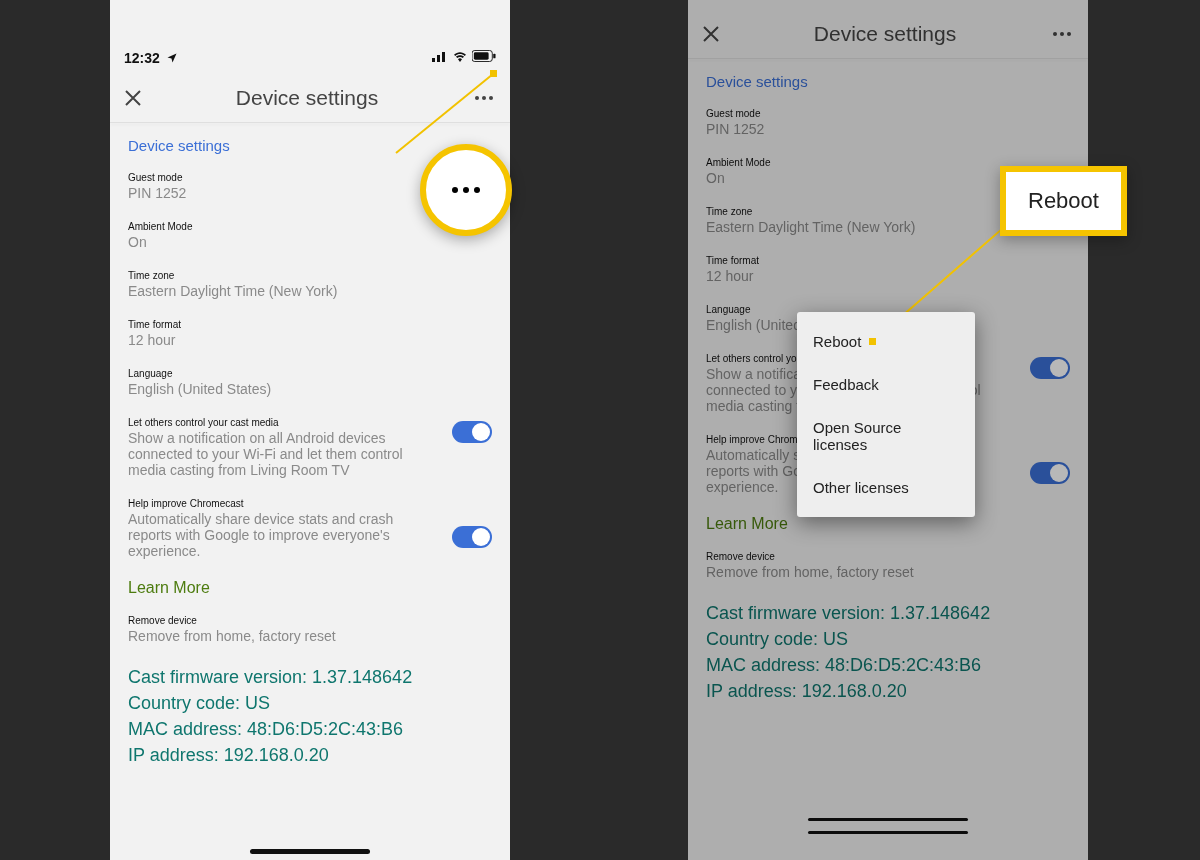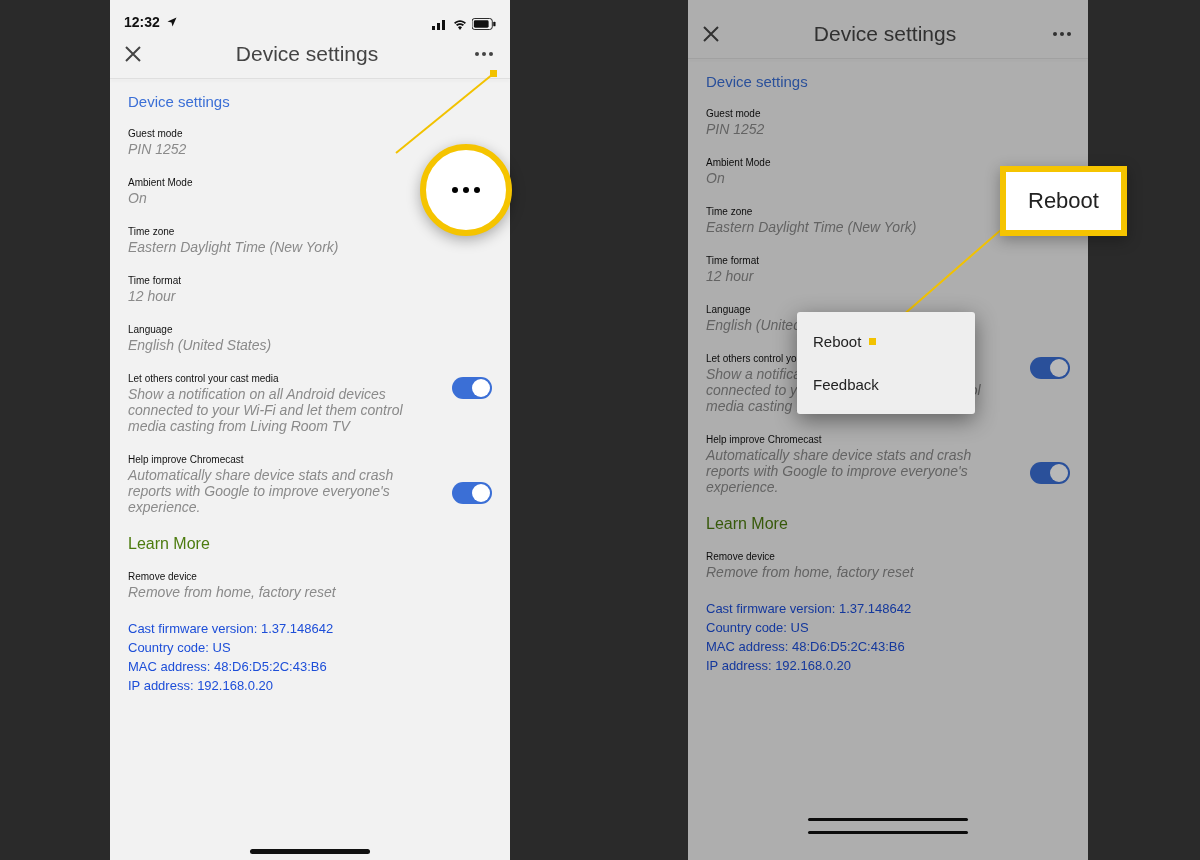--- a/index.html
+++ b/index.html
@@ -28,24 +28,25 @@
     background: rgba(0,0,0,0.28);
     pointer-events: none;
     z-index: 3;
   }
   
   .status-bar {
     height: 24px;
     padding: 6px 14px 0 14px;
     display: flex;
     justify-content: space-between;
-    align-items: flex-end;
+    align-items: flex-start;
     font-size: 14px;
     font-weight: 600;
     color: #111;
+    margin-top: 44px;
   }
   .status-left { display: flex; align-items: center; gap: 6px; }
   .status-right { display: flex; align-items: center; gap: 4px; }
   .loc-icon svg, .sig-icon svg, .wifi-icon svg, .bat-icon svg { display:block; }
   
   .header {
     display: flex;
     align-items: center;
     justify-content: space-between;
     padding: 0 14px;
@@ -71,21 +72,21 @@
     font-size: 14px;
     color: #222;
   }
   .section-head {
     color: #3b6fd6;
     font-size: 15px;
     margin-bottom: 18px;
   }
   .row { margin-bottom: 20px; }
   .row-title { font-size: 10px; color: #111; }
-  .row-sub   { font-size: 14px; color: #8a8a8a; margin-top:2px;font-style:italic; }
+  .row-sub   { font-size: 14px; color: #8a8a8a; margin-top:2px; }
   .row-block .row-title { font-weight:400; }
   .row-flex {
     display: flex;
     justify-content: space-between;
     align-items: flex-start;
     gap: 14px;
   }
   .row-flex .text { flex:1; }
   .toggle {
     width: 40px; height: 22px; border-radius: 11px;
@@ -93,21 +94,21 @@
     margin-top:4px;
   }
   .toggle .knob {
     position:absolute; right:2px; top:2px;
     width:18px; height:18px; border-radius:50%;
     background:#fff;
   }
   .toggle.row2 { margin-top: 28px; }
   .learn-more { color:#4d7c0f; font-size:16px; margin:4px 0 18px 0; }
   .footer-info {
-    color:#1d4ed8; font-size:13px; line-height:1.45;
+    color:#0f766e; font-size:18px; line-height:1.45;
     margin-bottom: 28px;
   }
   .home-ind {
     position:absolute; bottom:6px; left:50%;
     width:120px; height:5px; background:#111;
     border-radius:3px; transform:translateX(-50%);
   }
   .two-line-ind {
     position:absolute; bottom:26px; left:50%;
     transform:translateX(-50%);
@@ -360,20 +361,22 @@
     </div>
 
     <div class="dim-overlay"></div>
 
     <div class="popover">
       <div class="popover-item">
         <span>Reboot</span>
         <span class="mini-dot"></span>
       </div>
       <div class="popover-item">Feedback</div>
+      <div class="popover-item">Open Source licenses</div>
+      <div class="popover-item">Other licenses</div>
     </div>
 
     <div class="two-line-ind">
       <div></div>
         <div></div>
     </div>
   </div>
 
   <svg class="annot-line" style="left:110px; top:0;" width="400" height="250">
     <line x1="286" y1="153" x2="383" y2="74" stroke="#f2c200" stroke-width="2"></line>

